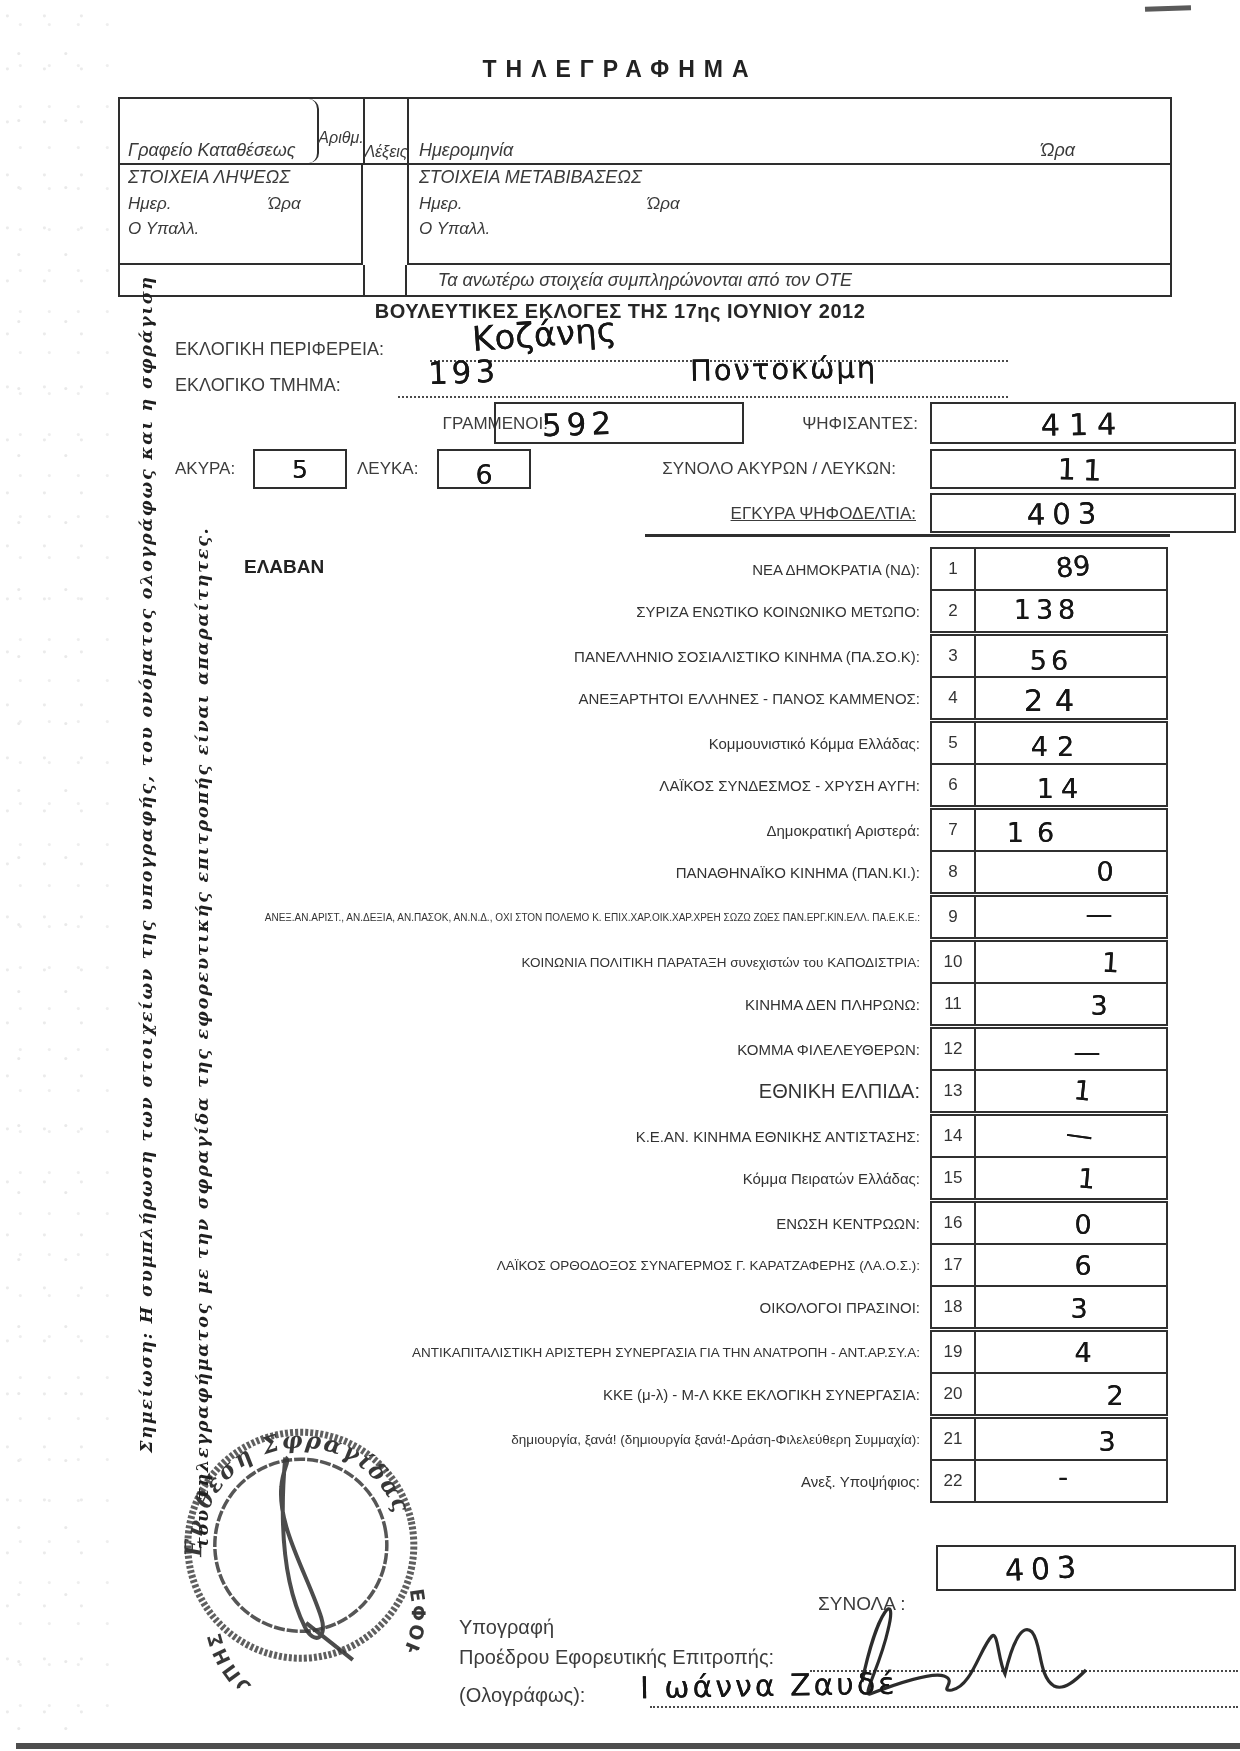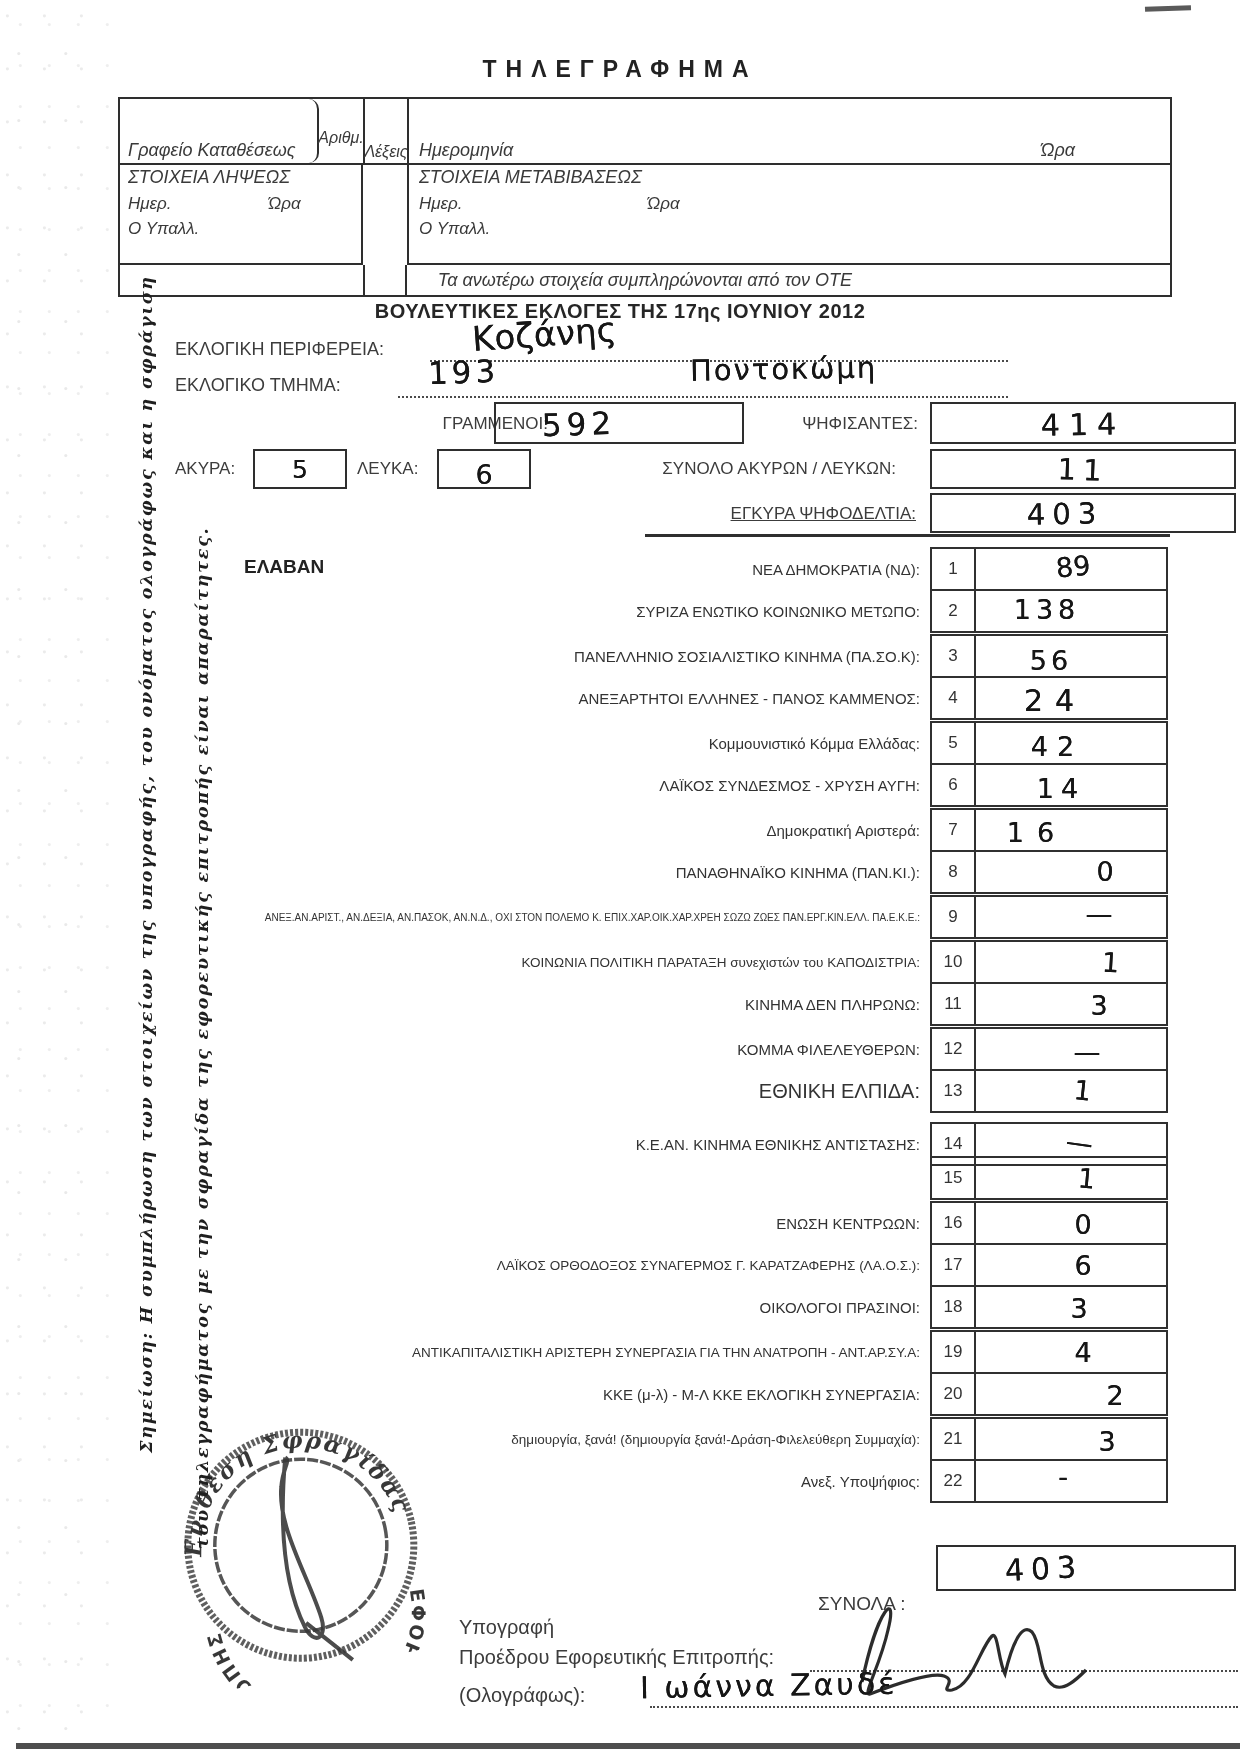--- a/index.html
+++ b/index.html
@@ -216,28 +216,29 @@
           <span class="hw" style="font-size: 27px; transform: translate(16px, 2px);">—</span>
         </div>
       </div>
       <div class="res-row" style="top: 1069px; left: 0px; width: 986px;">
         <div class="res-label" style="font-size: 20px;">ΕΘΝΙΚΗ ΕΛΠΙΔΑ:</div>
         <div class="numbox">13</div>
         <div class="valbox">
           <span class="hw" style="font-size: 27px; transform: translate(12px, -1px) rotate(6deg);">1</span>
         </div>
       </div>
-      <div class="res-row" style="top: 1114px; left: 0px; width: 986px; margin-top: 8px;">
+      <div class="res-row" style="top: 1114px; left: 0px; width: 986px;">
         <div class="res-label" style="font-size: 15px;">Κ.Ε.ΑΝ. ΚΙΝΗΜΑ ΕΘΝΙΚΗΣ ΑΝΤΙΣΤΑΣΗΣ:</div>
         <div class="numbox">14</div>
         <div class="valbox">
           <span class="hw" style="font-size: 27px; transform: translate(8px, -2px) rotate(8deg);">—</span>
         </div>
       </div>
       <div class="res-row" style="top: 1156px; left: 0px; width: 986px;">
+        <div class="res-label" style="font-size: 15px;">Κόμμα Πειρατών Ελλάδας:</div>
         <div class="numbox">15</div>
         <div class="valbox">
           <span class="hw" style="font-size: 27px; transform: translate(16px, 0px) rotate(5deg);">1</span>
         </div>
       </div>
       <div class="res-row" style="top: 1201px; left: 0px; width: 986px;">
         <div class="res-label" style="font-size: 15px;">ΕΝΩΣΗ ΚΕΝΤΡΩΩΝ:</div>
         <div class="numbox">16</div>
         <div class="valbox">
           <span class="hw" style="font-size: 27px; transform: translate(12px, 1px);">0</span>

